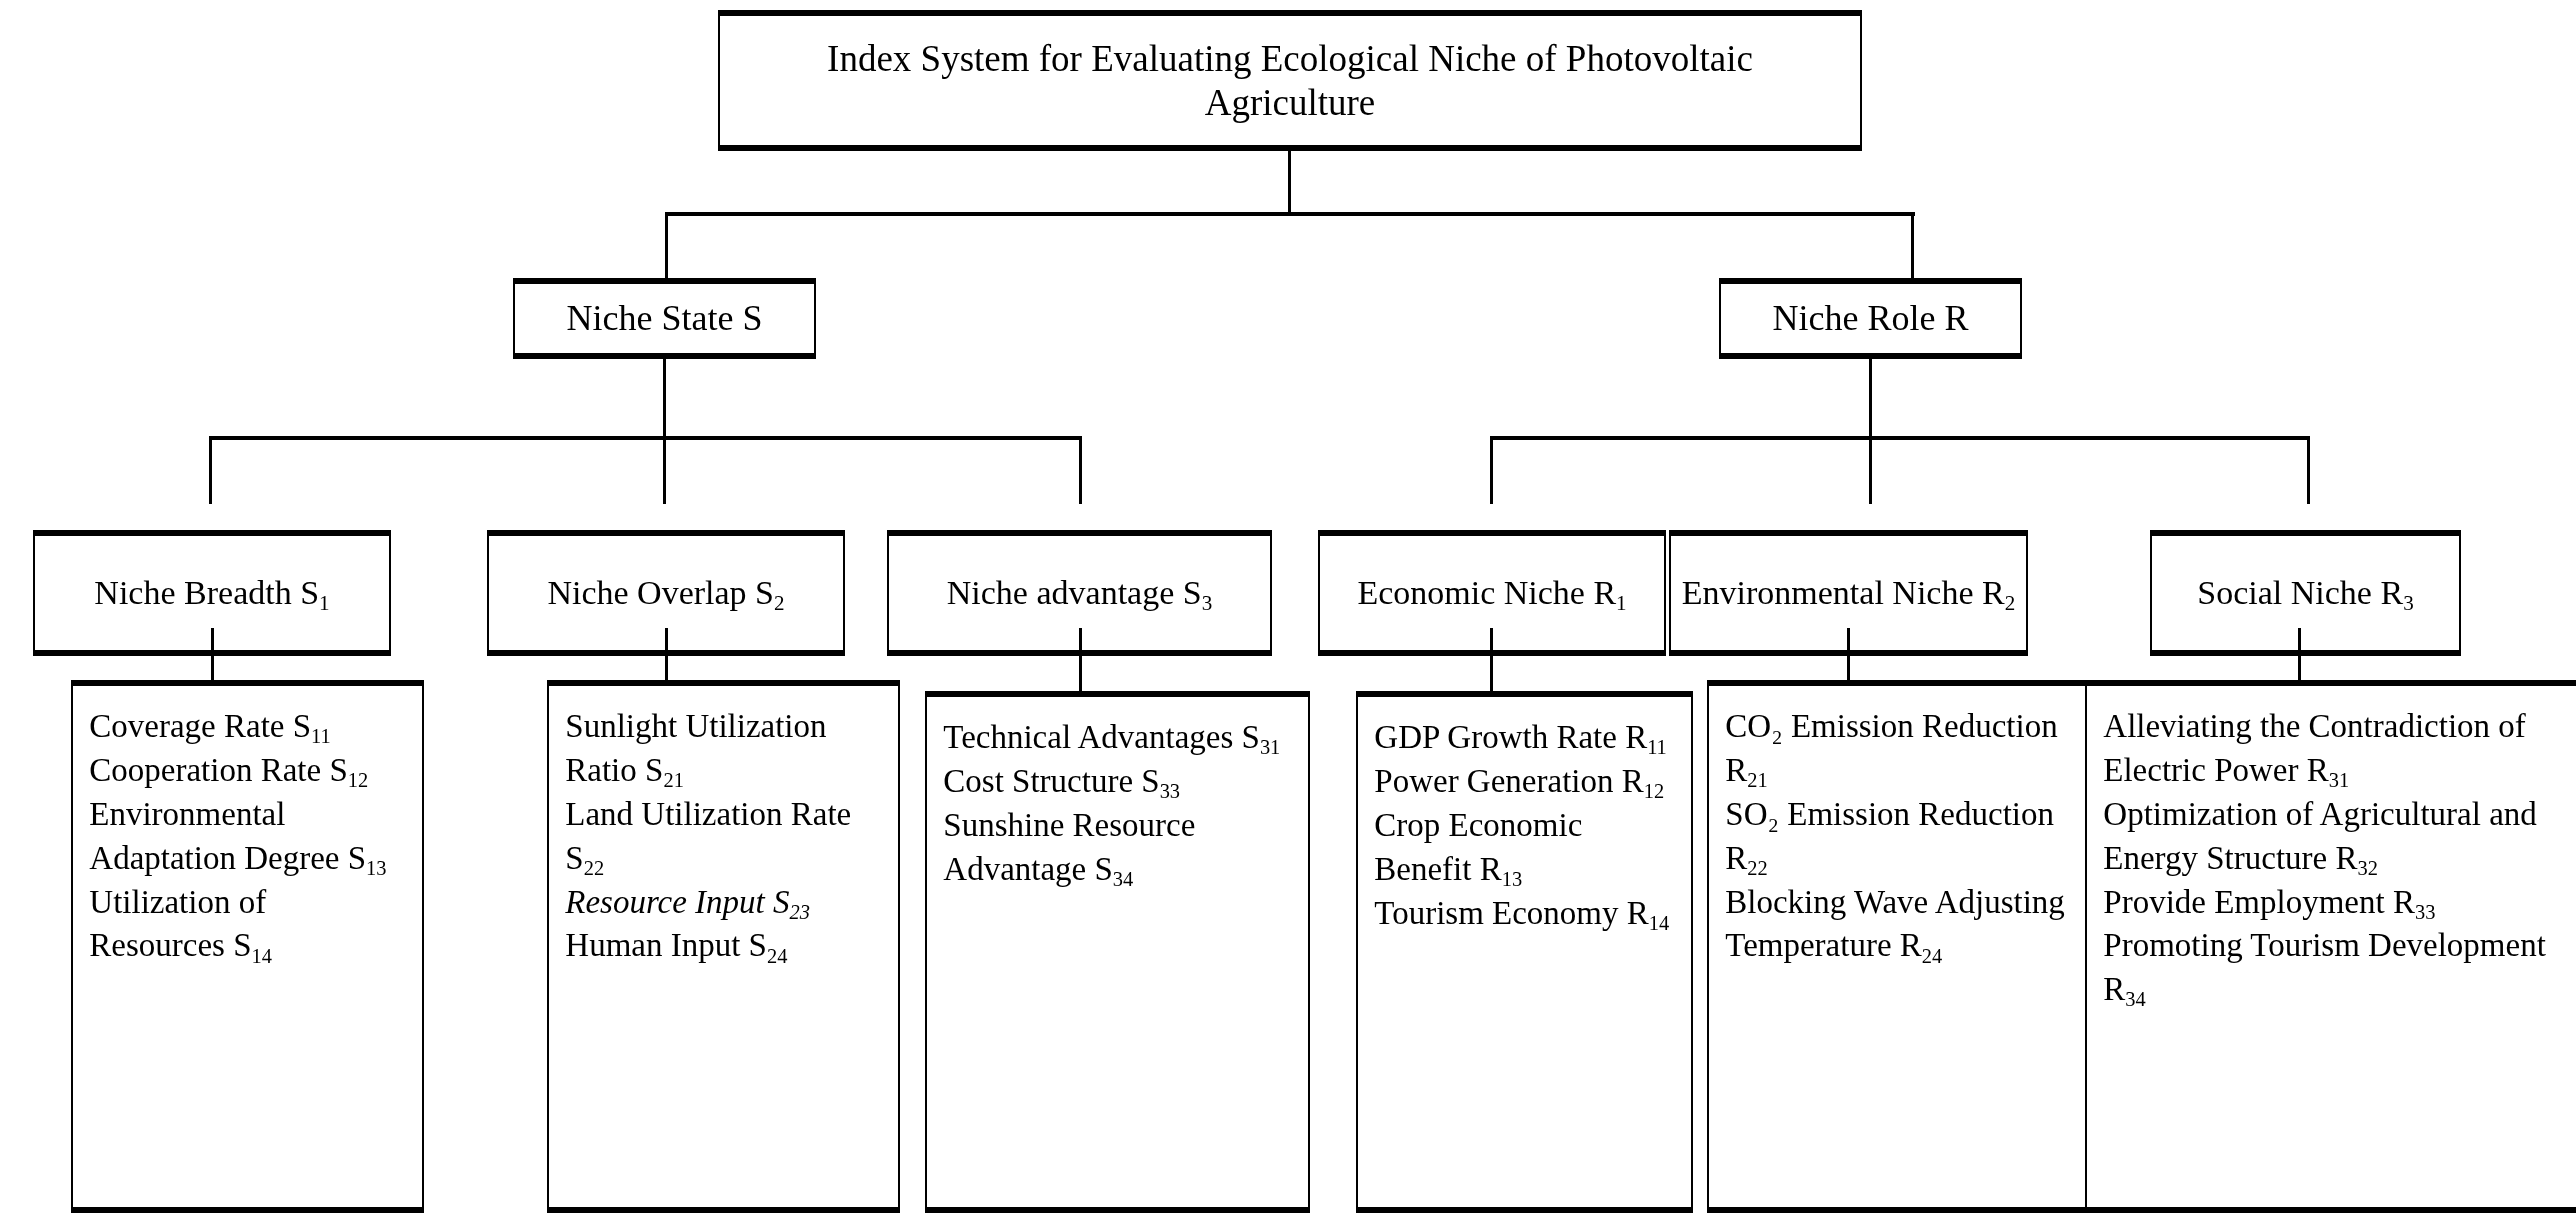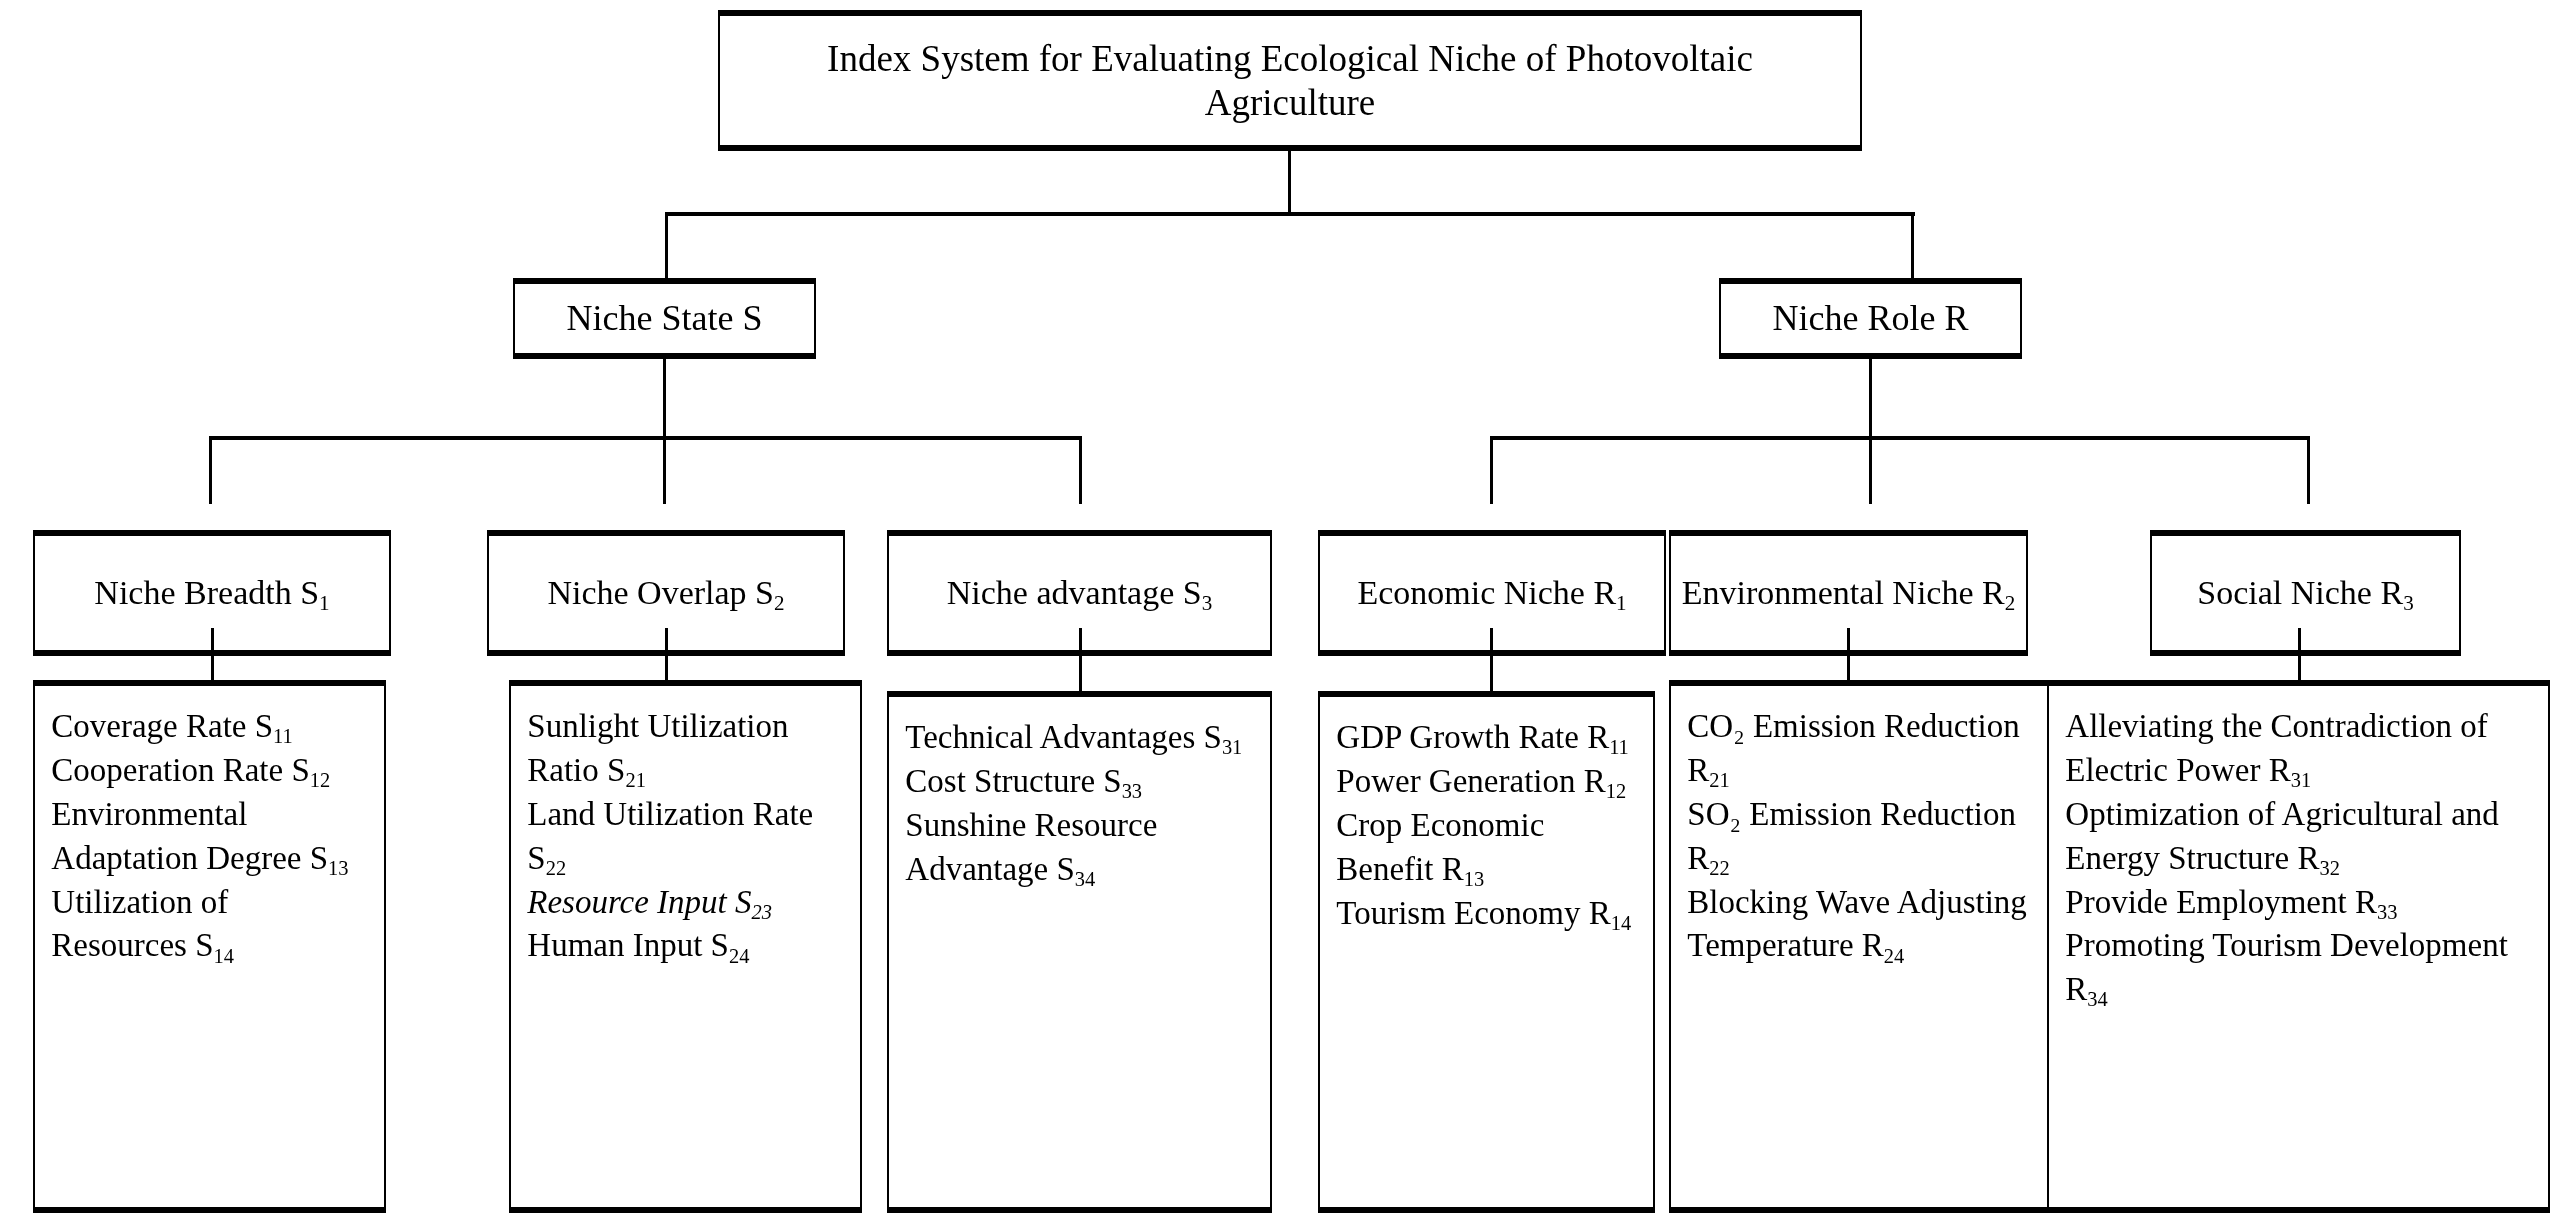--- a/index.html
+++ b/index.html
@@ -47,20 +47,21 @@
     margin-top: 28px;
   }
   .node.leaf {
     display: block;
     text-align: left;
     font-size: 33px;
     line-height: 1.33;
     padding: 19px 13.3px 0 16.3px;
     border-top-width: 6.7px;
     border-bottom-width: 6.7px;
+    margin-left: 38px;
   }
   .leaf-line {
     display: block;
     white-space: nowrap;
   }
   .leaf.wide .leaf-line {
     white-space: normal;
   }
   sub {
     font-size: 0.62em;

